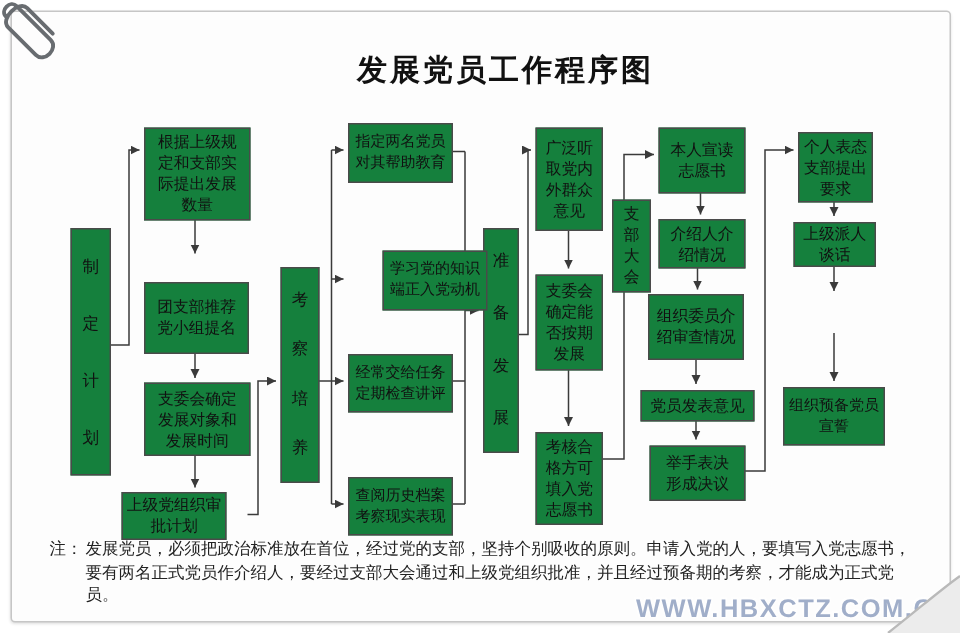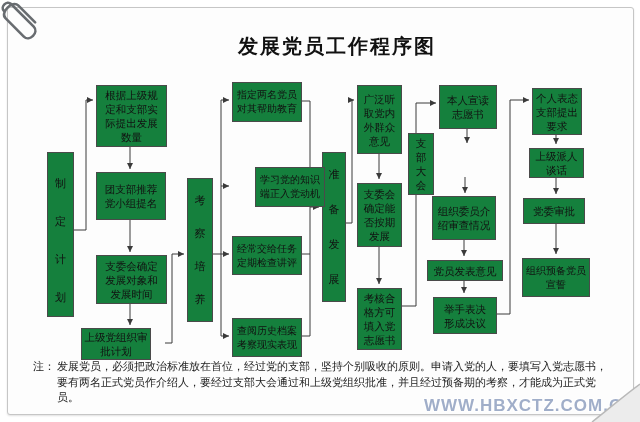--- a/index.html
+++ b/index.html
@@ -69,38 +69,38 @@
       <path d="M465,177 V193" marker-end="url(#arrow)"></path>
       <path d="M464,238 V256" marker-end="url(#arrow)"></path>
       <path d="M464,279 V293" marker-end="url(#arrow)"></path>
       <path d="M495,314 H510 V100 H529" marker-end="url(#arrow)"></path>
       <path d="M556,133 V144" marker-end="url(#arrow)"></path>
       <path d="M556,176 V194" marker-end="url(#arrow)"></path>
       <path d="M556,222 V254" marker-end="url(#arrow)"></path>
     </g>
   </svg>
 
-  <div class="box" style="left:47px;top:152px;width:25px;height:163px;align-items:flex-end;">
+  <div class="box" style="left:47px;top:152px;width:25px;height:163px;">
     <span class="vtext lh-plan">制定计划</span>
   </div>
   <div class="box" style="left:187px;top:178px;width:24px;height:142px;">
     <span class="vtext lh-cult">考察培养</span>
   </div>
   <div class="box" style="left:322px;top:152px;width:22px;height:148px;">
     <span class="vtext lh-prep">准备发展</span>
   </div>
   <div class="box" style="left:408px;top:118px;width:24px;height:60px;margin-top:15px;">
     <span class="vtext lh-branch">支部大会</span>
   </div>
 
   <div class="box" style="left:96px;top:85px;width:69px;height:60px;">根据上级规
 定和支部实
 际提出发展
 数量</div>
-  <div class="box" style="left:96px;top:172px;width:68px;height:46px;">团支部推荐
+  <div class="box" style="left:96px;top:188px;width:68px;height:46px;">团支部推荐
 党小组提名</div>
   <div class="box" style="left:96px;top:255px;width:69px;height:47px;">支委会确定
 发展对象和
 发展时间</div>
   <div class="box" style="left:81px;top:328px;width:68px;height:30px;text-align:center;">上级党组织审
 批计划</div>
 
   <div class="box" style="left:232px;top:82px;width:68px;height:38px;font-size:10px;">指定两名党员
 对其帮助教育</div>
   <div class="box" style="left:232px;top:167px;width:68px;height:38px;font-size:10px;margin-left:23px;">学习党的知识
@@ -118,32 +118,33 @@
 确定能
 否按期
 发展</div>
   <div class="box" style="left:357px;top:288px;width:43px;height:60px;">考核合
 格方可
 填入党
 志愿书</div>
 
   <div class="box" style="left:439px;top:85px;width:56px;height:42px;">本人宣读
 志愿书</div>
+  <div class="box" style="left:439px;top:146px;width:56px;height:31px;">介绍人介
+绍情况</div>
   <div class="box" style="left:432px;top:196px;width:62px;height:42px;">组织委员介
 绍审查情况</div>
   <div class="box" style="left:427px;top:260px;width:74px;height:19px;">党员发表意见</div>
   <div class="box" style="left:433px;top:297px;width:62px;height:35px;">举手表决
 形成决议</div>
 
   <div class="box" style="left:532px;top:88px;width:48px;height:45px;">个人表态
 支部提出
 要求</div>
   <div class="box" style="left:529px;top:148px;width:53px;height:28px;">上级派人
 谈话</div>
-  <div class="box" style="left:523px;top:198px;width:60px;height:24px;">党委审批</div>
   <div class="box" style="left:522px;top:258px;width:66px;height:37px;font-size:10px;">组织预备党员
 宣誓</div>
 
   <div id="note">
     <span class="lbl">注：</span>
     <span>发展党员，必须把政治标准放在首位，经过党的支部，坚持个别吸收的原则。申请入党的人，要填写入党志愿书，要有两名正式党员作介绍人，要经过支部大会通过和上级党组织批准，并且经过预备期的考察，才能成为正式党员。</span>
   </div>
 
   <div id="watermark">WWW.HBXCTZ.COM.CN</div>
 

